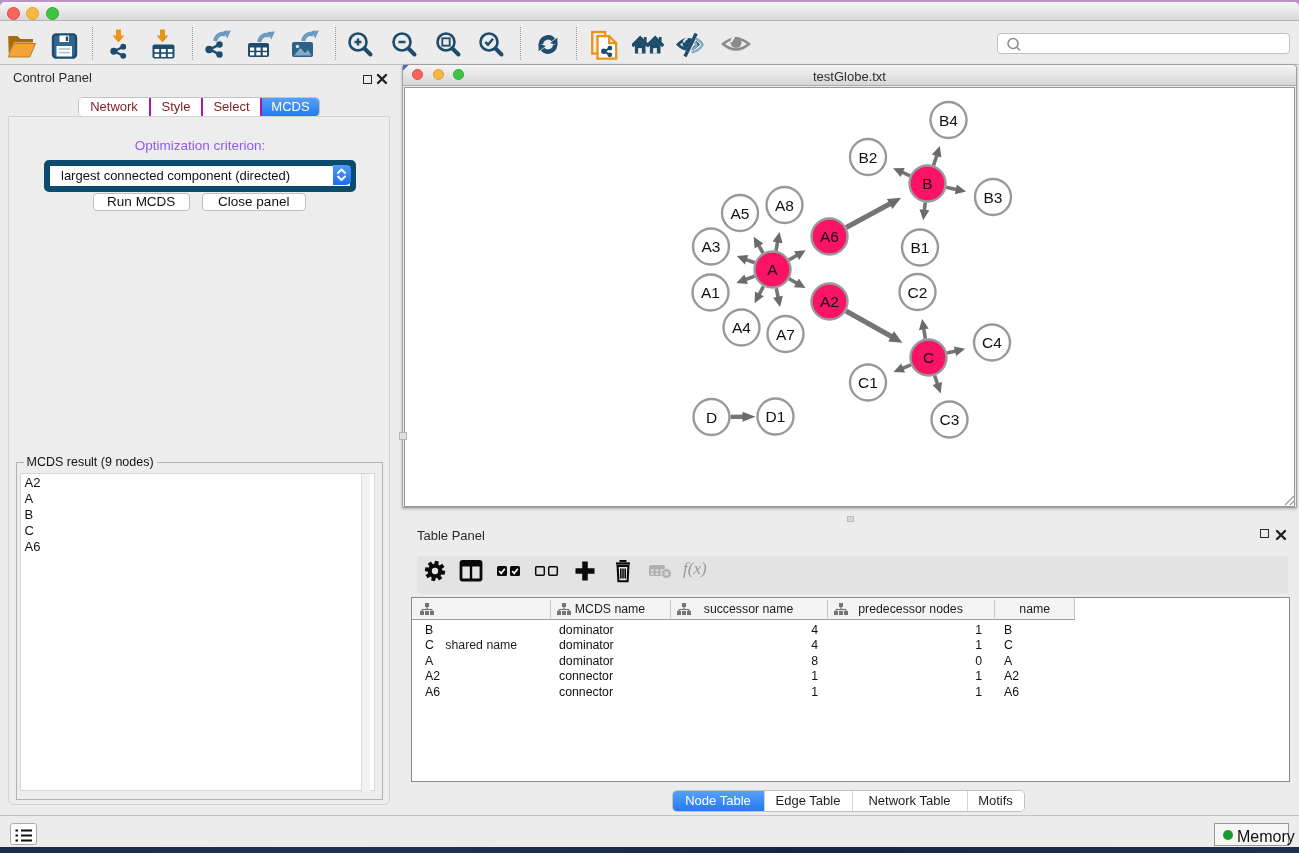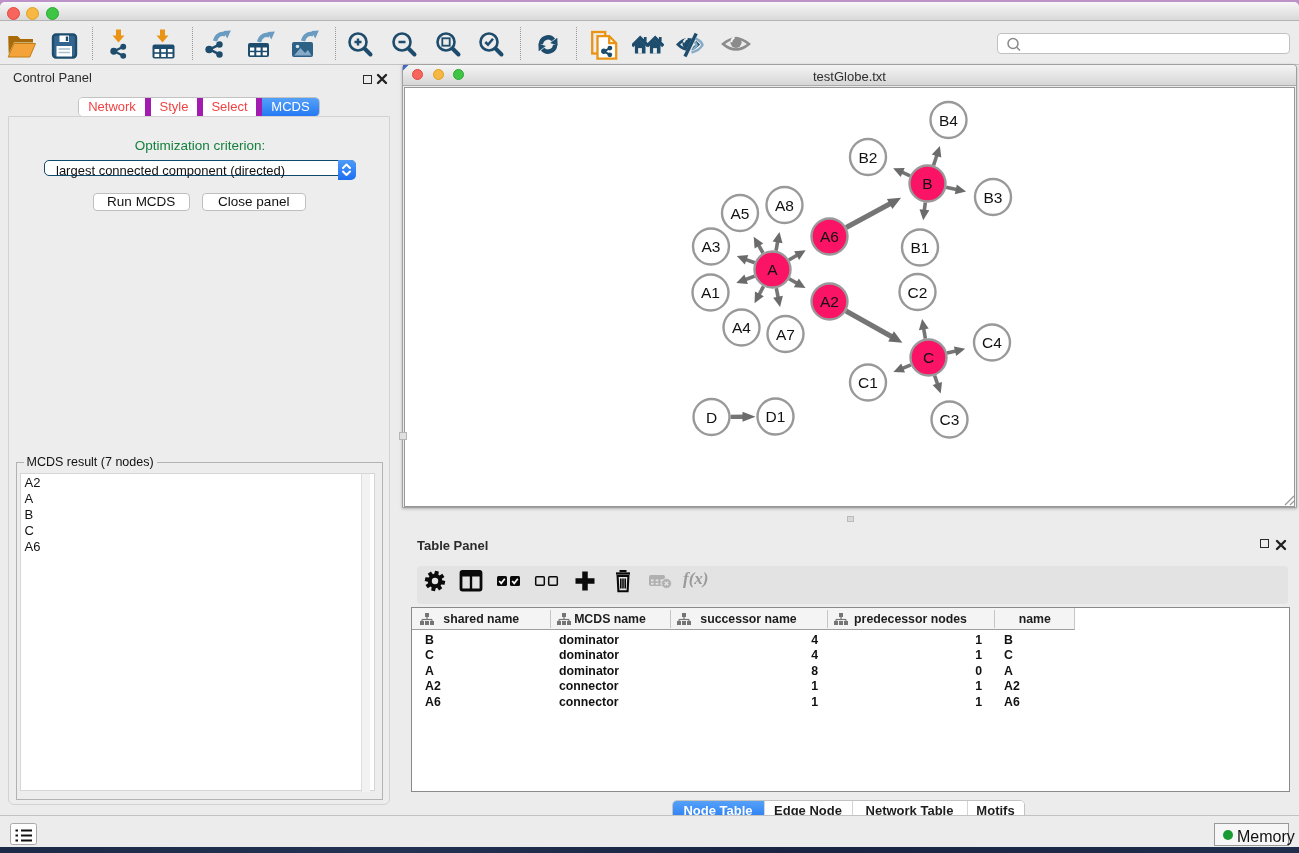--- a/index.html
+++ b/index.html
@@ -9,26 +9,26 @@
 #title{position:absolute;top:3px;width:100%;text-align:center;font-size:13px;color:#3e3e3e;}
 #toolbar{position:absolute;left:0;top:20px;width:1299px;height:43px;background:#ececec;border-bottom:1px solid #c3c3c3;}
 .sep{position:absolute;top:5px;height:33px;width:0;border-left:1px dotted #999;}
 .ticon{position:absolute;top:5px;}
 #searchbox{position:absolute;left:997px;top:11px;width:293px;height:21px;background:#fff;border:1px solid #c0c0c0;border-radius:4px;}
 #main{position:absolute;left:0;top:62px;width:1299px;height:783px;}
 
 #cp-title{position:absolute;left:13px;top:5.5px;font-size:13px;color:#2b2b2b;}
 .winbtn-sq{position:absolute;width:9px;height:9px;border:1.5px solid #2a2a2a;background:transparent;}
 #tabbar{position:absolute;left:78px;top:33px;height:20px;display:flex;border:1px solid #c2c2c2;border-radius:5px;overflow:hidden;background:#fff;}
-.tab{height:18px;line-height:18px;font-size:13px;color:#ef4444;text-align:center;border-right:6px solid #a21caf;background:#fff;}
+.tab{height:18px;line-height:18px;font-size:13px;color:#7f1d1d;text-align:center;border-right:2px solid #a21caf;background:#fff;}
 .tab:last-child{border-right:none;}
 .tabsel{background:linear-gradient(#55a1f8,#2579f3);color:#fff;}
 #cp-panel{position:absolute;left:8px;top:52px;width:382px;height:689px;background:#ededed;border:1px solid #d2d2d2;border-radius:0 0 6px 6px;}
-#optlabel{position:absolute;left:0;top:20.5px;width:382px;text-align:center;font-size:13.5px;color:#15803d;}
-#dropdown{position:absolute;left:35px;top:42.5px;width:311.5px;height:16px;background:#fff;border:1px solid #0c4a6e;border-radius:5px;text-align:center;}
+#optlabel{position:absolute;left:0;top:20.5px;width:382px;text-align:center;font-size:13.5px;color:#8b5cf6;}
+#dropdown{position:absolute;left:35px;top:42.5px;width:311.5px;height:32px;background:#fff;border:6px solid #0c4a6e;border-radius:5px;text-align:center;}
 #dd-text{position:absolute;left:11px;top:2px;font-size:13px;color:#111;}
 #dd-spin{position:absolute;right:-1px;top:-1px;width:17.5px;height:20px;background:linear-gradient(#4f9bf7,#1c6ef2);border-radius:0 5px 5px 0;}
 .btn{position:absolute;top:76px;height:17.5px;background:#fff;border:1px solid #bfbfbf;border-radius:4px;font-size:13.5px;color:#111;text-align:center;line-height:16px;}
 #groupbox{position:absolute;left:6.5px;top:345px;width:367px;height:337.5px;border:1px solid #b2b2b2;}
 #grouplabel{position:absolute;left:7px;top:-8px;background:#ededed;padding:0 3px;font-size:12.5px;color:#111;}
 #mlist{position:absolute;left:3px;top:9.5px;width:355px;height:318.5px;background:#fff;border:1px solid #d6d6d6;}
 #mtrack{position:absolute;right:3.5px;top:0;width:9px;height:318.5px;background:#f2f2f2;border-left:1px solid #ddd;}
 .mitem{position:absolute;left:4px;font-size:13px;color:#111;}
 #statusbar{position:absolute;left:0;top:750.5px;width:1299px;height:32.5px;border-top:1px solid #c2c2c2;background:#ececec;}
 #wall{position:absolute;left:0;top:847px;width:1299px;height:6px;background:linear-gradient(90deg,#1b2a47,#223253 30%,#182441 60%,#1f2e4d);}
@@ -36,21 +36,21 @@
 #membtn{position:absolute;left:1214px;top:7.5px;width:74.5px;height:23px;background:#f6f6f6;border:1px solid #999;}
 #memdot{position:absolute;left:8px;top:6px;width:10px;height:10px;border-radius:50%;background:#179b32;}
 #memtext{position:absolute;left:22px;top:4px;font-size:16px;color:#111;}
 
 #gwin{position:absolute;left:402px;top:0px;width:895px;height:444px;background:#ececec;border:1px solid #a0a0a0;border-radius:4px 4px 0 0;box-shadow:0 1px 3px rgba(0,0,0,0.25);}
 #gwin-tb{position:absolute;left:0;top:0;width:893px;height:20.5px;background:linear-gradient(#f5f5f5,#d6d6d6);border-bottom:1px solid #ababab;border-radius:4px 4px 0 0;}
 .gtl{position:absolute;top:4px;width:11px;height:11px;border-radius:50%;}
 #gwin-title{position:absolute;top:3.5px;width:100%;text-align:center;font-size:13px;color:#2e2e2e;}
 #canvas{position:absolute;left:1px;top:21.5px;width:891px;height:420px;background:#fff;border:1px solid #979797;}
 
-#tp{position:absolute;left:400px;top:466px;width:899px;height:294px;font-weight:bold;}
+#tp{position:absolute;left:400px;top:456px;width:899px;height:294px;}
 #tp-title{position:absolute;left:17px;top:8px;font-size:13px;color:#2b2b2b;}
 #tp-toolbar{position:absolute;left:17px;top:35.5px;width:871px;height:38.5px;background:#e3e3e3;border-radius:4px;}
 #ttable{position:absolute;left:11px;top:77px;width:878.5px;height:185px;background:#fff;border:1px solid #8a8a8a;}
 #thead{position:absolute;left:0;top:0;width:663px;height:22px;background:#f4f4f4;border-bottom:1px solid #9e9e9e;border-right:1px solid #c6c6c6;}
 .hcell{position:absolute;top:0;height:22px;}
 .hsep{position:absolute;top:2px;height:18px;width:0;border-left:1px solid #c6c6c6;}
 .hlabel{position:absolute;width:100%;text-align:center;top:4px;font-size:12.3px;color:#1d1d1d;}
 .tcell{position:absolute;font-size:12.3px;color:#111;}
 #btabs{position:absolute;left:271.5px;top:269.5px;height:22px;display:flex;border:1px solid #c2c2c2;border-radius:5px;overflow:hidden;background:#fff;}
 .btab{height:20px;line-height:20px;font-size:13px;color:#1d1d1d;text-align:center;border-right:1px solid #d4d4d4;background:#fff;}
@@ -228,21 +228,21 @@
       <div id="dropdown">
         <div id="dd-text">largest connected component (directed)</div>
         <div id="dd-spin"><svg width="17" height="19">
               <path d="M5,8 L8.5,4.5 L12,8" stroke="#fff" stroke-width="2" fill="none" stroke-linecap="round" stroke-linejoin="round"></path>
               <path d="M5,11.5 L8.5,15 L12,11.5" stroke="#fff" stroke-width="2" fill="none" stroke-linecap="round" stroke-linejoin="round"></path>
             </svg></div>
       </div>
       <div class="btn" style="left:84px;width:96.5px;">Run MCDS</div>
       <div class="btn" style="left:193px;width:103.5px;">Close panel</div>
       <div id="groupbox">
-        <div id="grouplabel">MCDS result (7 nodes)</div>
+        <div id="grouplabel">MCDS result (9 nodes)</div>
         <div id="mlist">
           <div class="mitem" style="top:1px;">A2</div>
           <div class="mitem" style="top:17px;">A</div>
           <div class="mitem" style="top:33px;">B</div>
           <div class="mitem" style="top:49px;">C</div>
           <div class="mitem" style="top:65px;">A6</div>
           <div id="mtrack"></div>
         </div>
       </div>
     </div>
@@ -391,21 +391,21 @@
             <rect x="3.0" y="14.8" width="2.7" height="1.8" fill="#e3e3e3"></rect>
             <rect x="7.7" y="14.8" width="2.7" height="1.8" fill="#e3e3e3"></rect>
             <rect x="12.3" y="14.8" width="2.7" height="1.8" fill="#e3e3e3"></rect>
             <circle cx="18.5" cy="15.5" r="5" fill="#b0b0b0" stroke="#e3e3e3" stroke-width="1"></circle>
             <path d="M16.7,13.7 l3.6,3.6 M20.3,13.7 l-3.6,3.6" stroke="#e3e3e3" stroke-width="1.5"></path>
           </svg>
           <div class="abs" style="left:266px;top:3px;font-family:'Liberation Serif',serif;font-style:italic;font-size:17px;color:#9a9a9a;">f(x)</div>
         </div>
       <div id="ttable">
         <div id="thead">
-          <div class="hcell" style="left:0.5px;width:137.5px;">
+          <div class="hcell" style="left:0.5px;width:137.5px;margin-top:36px;">
               <div class="hlabel">shared name</div>
             </div>
             <svg class="abs" style="left:7.5px;top:5px;" width="14" height="13">
               <g fill="#757575" stroke="#757575">
                 <rect x="5" y="0" width="4" height="4" stroke="none"></rect>
                 <line x1="7" y1="4" x2="7" y2="6.5" stroke-width="1.2"></line>
                 <line x1="2" y1="6.5" x2="12" y2="6.5" stroke-width="1.2"></line>
                 <line x1="2" y1="6.5" x2="2" y2="8" stroke-width="1.2"></line>
                 <line x1="12" y1="6.5" x2="12" y2="8" stroke-width="1.2"></line>
                 <rect x="0" y="8" width="4" height="4" stroke="none"></rect>
@@ -487,21 +487,21 @@
           <div class="tcell" style="left:460px;top:71.2px;width:110px;text-align:right;">1</div>
           <div class="tcell" style="left:592px;top:71.2px;">A2</div>
           <div class="tcell" style="left:13px;top:86.6px;">A6</div>
           <div class="tcell" style="left:147px;top:86.6px;">connector</div>
           <div class="tcell" style="left:300px;top:86.6px;width:106px;text-align:right;">1</div>
           <div class="tcell" style="left:460px;top:86.6px;width:110px;text-align:right;">1</div>
           <div class="tcell" style="left:592px;top:86.6px;">A6</div>
       </div>
       <div id="btabs">
         <div class="btab tabsel" style="width:92px;">Node Table</div>
-        <div class="btab" style="width:88px;">Edge Node</div>
+        <div class="btab" style="width:88px;">Edge Table</div>
         <div class="btab" style="width:115px;">Network Table</div>
         <div class="btab" style="width:56px;">Motifs</div>
       </div>
     </div>
 
     <div id="statusbar">
       <div id="listbtn"><svg width="24" height="19" style="margin:3px 0 0 4px;">
             <g stroke="#111" stroke-width="2">
               <path d="M0.5,3.5 h2.5 M6,3.5 h11"></path>
               <path d="M0.5,8.5 h2.5 M6,8.5 h11"></path>

